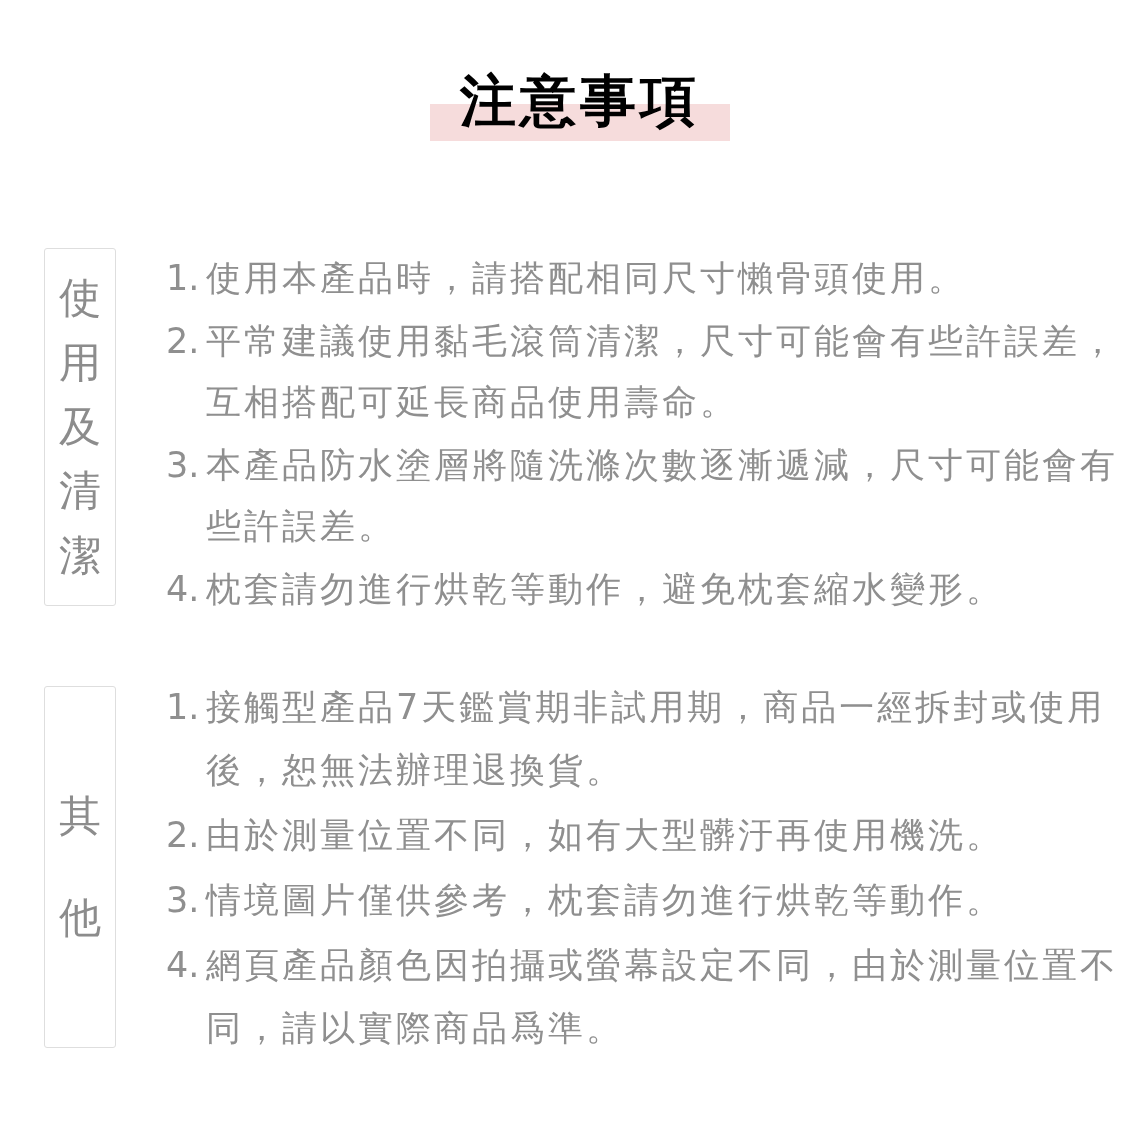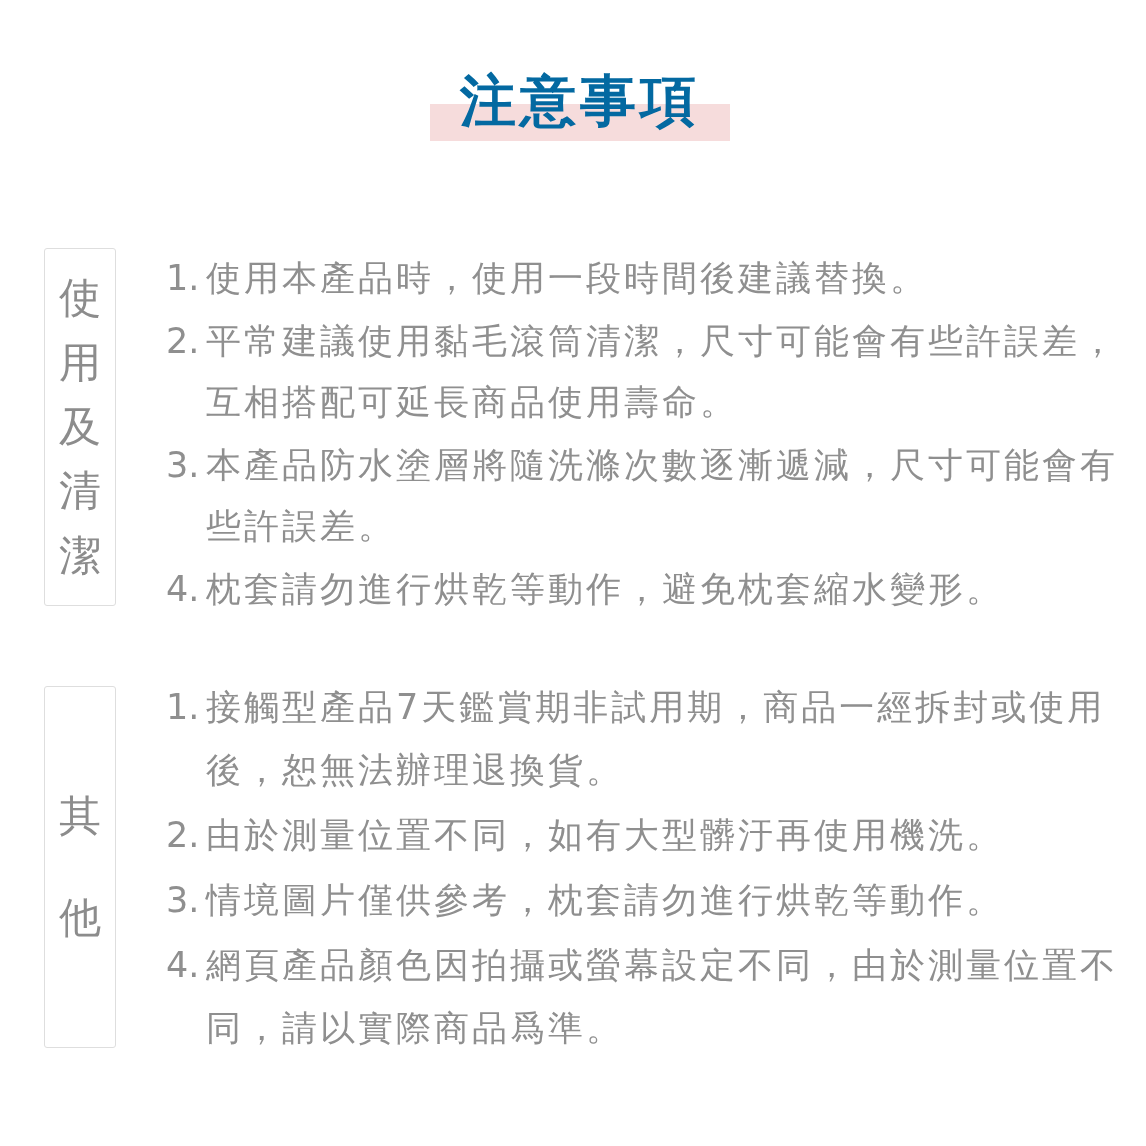--- a/index.html
+++ b/index.html
@@ -10,21 +10,21 @@
   }
   .title-wrap {
     position: absolute; left: 430px; top: 62px; width: 300px; height: 80px;
   }
   .title-highlight {
     position: absolute; left: 0; top: 42px; width: 300px; height: 37px;
     background: #f6dcdc;
   }
   .title {
     position: absolute; left: 0; top: 4px; width: 300px; text-align: center;
-    font-size: 56px; font-weight: bold; letter-spacing: 4px; color: #0369a1;
+    font-size: 56px; font-weight: bold; letter-spacing: 4px; color: #000000;
     line-height: 70px;
   }
   .section-label {
     position: absolute; left: 44px; width: 72px;
     border: 1px solid #dedede; border-radius: 3px; box-sizing: border-box;
     display: flex; flex-direction: column; align-items: center;
     font-size: 42px; color: #8c8c8c; line-height: 1;
   }
   .label-usage { top: 248px; height: 358px; justify-content: space-evenly; padding: 6px 0; }
   .label-other { top: 686px; height: 362px; justify-content: center; gap: 60px; }
@@ -50,21 +50,21 @@
 <div class="section-label label-usage">
   <span class="label-char">使</span>
   <span class="label-char">用</span>
   <span class="label-char">及</span>
   <span class="label-char">清</span>
   <span class="label-char">潔</span>
 </div>
 <ul class="items items-usage">
   <li class="item">
     <span class="item-num">1.</span>
-    <span class="item-text">使用本產品時，使用一段時間後建議替換。</span>
+    <span class="item-text">使用本產品時，請搭配相同尺寸懶骨頭使用。</span>
   </li>
   <li class="item">
     <span class="item-num">2.</span>
     <span class="item-text">平常建議使用黏毛滾筒清潔，尺寸可能會有些許誤差，互相搭配可延長商品使用壽命。</span>
   </li>
   <li class="item">
     <span class="item-num">3.</span>
     <span class="item-text">本產品防水塗層將隨洗滌次數逐漸遞減，尺寸可能會有些許誤差。</span>
   </li>
   <li class="item">

